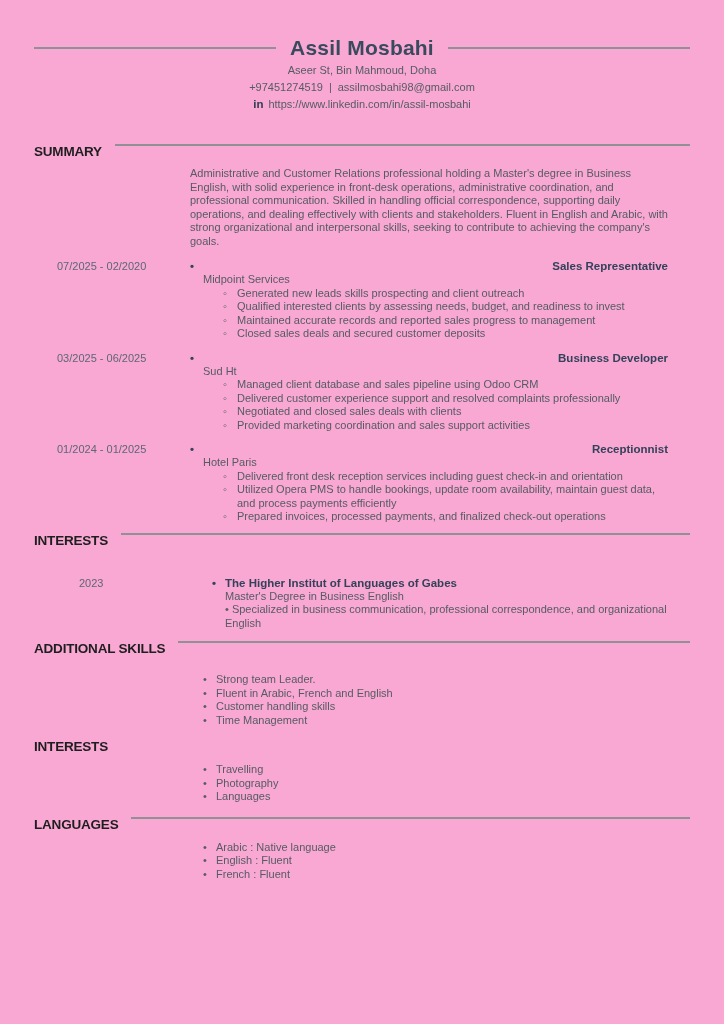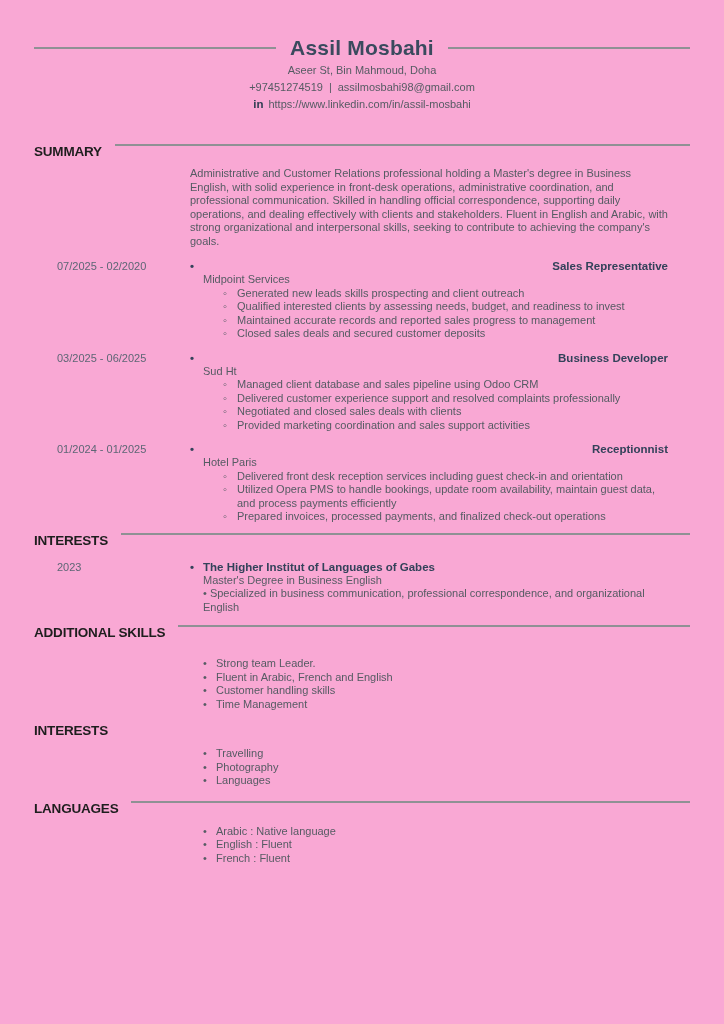--- a/index.html
+++ b/index.html
@@ -169,21 +169,21 @@
     left: 0;
     color: #555b63;
   }
 
   
   .mt-head-summary   { margin-top: 33px; }
   .mt-body-summary   { margin-top: 8px; }
   .mt-head-exp       { margin-top: 11px; }
   .mt-body-exp       { margin-top: 11px; }
   .mt-head-edu       { margin-top: 9px; }
-  .mt-body-edu       { margin-top: 12px; }
+  .mt-body-edu       { margin-top: 28px; justify-content: flex-end; }
   .mt-head-skills    { margin-top: 11px; }
   .mt-body-skills    { margin-top: 17px; }
   .mt-head-interests { margin-top: 12px; flex-direction: column; }
   .mt-body-interests { margin-top: 9px; }
   .mt-head-langs     { margin-top: 13px; }
   .mt-body-langs     { margin-top: 9px; }
 </style>
 </head>
 <body>
 

